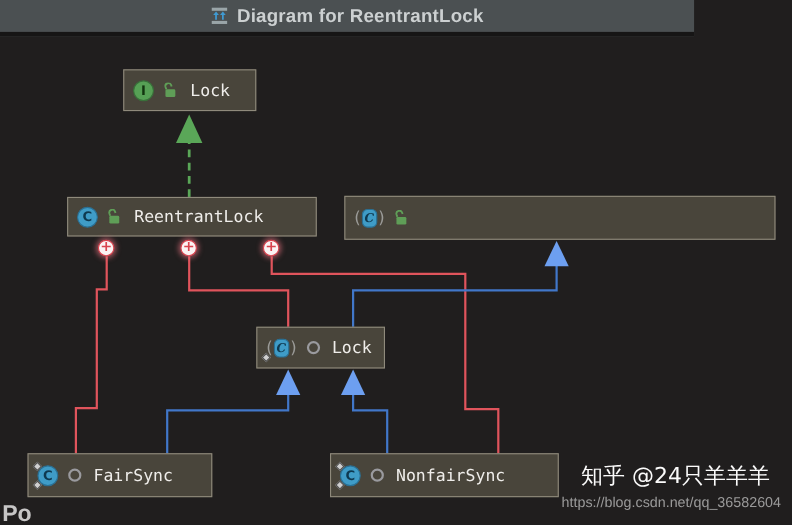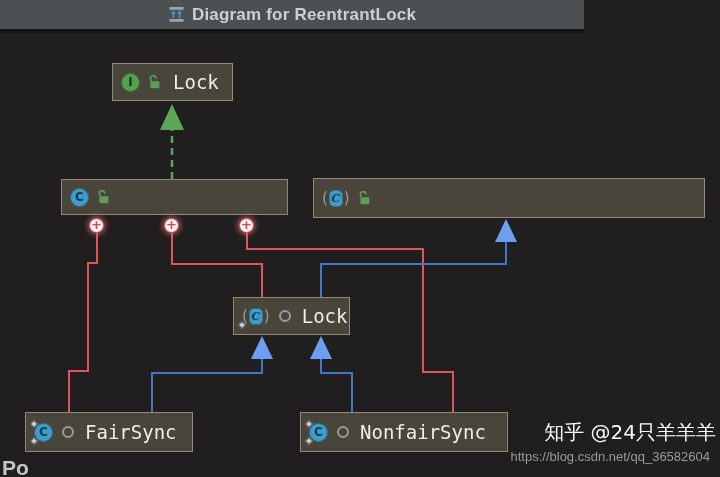--- a/index.html
+++ b/index.html
@@ -4,21 +4,21 @@
 <style>
   html,body{margin:0;padding:0;}
   body{
     width:720px;height:477px;overflow:hidden;position:relative;
     background:#201e1e;
     font-family:"Liberation Sans", sans-serif;
     -webkit-font-smoothing:antialiased;
   }
   
   .titlebar{
-    position:absolute;left:0;top:0;width:584px;height:33px;
+    position:absolute;left:0;top:0;width:631px;height:33px;
     background:#4b5052;border-bottom:4px solid #161515;
     display:flex;align-items:center;justify-content:center;gap:7px;
     box-sizing:border-box;
   }
   .titlebar .title{
     color:#ccd0d1;font-size:17px;font-weight:600;letter-spacing:.2px;
   }
   .diagram-icon{width:17px;height:17px;display:inline-block;}
 
   
@@ -27,21 +27,21 @@
 
   
   .node{
     position:absolute;box-sizing:border-box;
     background:#49453b;border:1.5px solid #8f8a7c;
     display:flex;align-items:center;gap:7px;padding:0 8px;
     z-index:3;
   }
   .node .label{
     color:#efedea;font-family:"DejaVu Sans Mono", monospace;
-    font-size:19px;white-space:nowrap;margin-left:4px;
+    font-size:15px;white-space:nowrap;margin-left:4px;
   }
   .badge-plus{
     position:absolute;width:15px;height:15px;border-radius:50%;
     background:#fbf3f3;border:1.5px solid #d9434e;box-sizing:border-box;
     color:#d9434e;font:bold 13px/11px "DejaVu Sans", sans-serif;text-align:center;
     box-shadow:0 0 5px 2px rgba(238,116,132,.55);
     z-index:4;
   }
 
   
@@ -71,21 +71,21 @@
     width:8px;height:8px;border:2px solid #9a9a9e;border-radius:50%;
     box-sizing:content-box;flex:0 0 auto;margin-left:2px;
   }
 
   
   .wm-po{
     position:absolute;left:2px;top:423px;color:#ffffff;opacity:.75;
     font:bold 21px "Liberation Sans", sans-serif;z-index:2;
   }
   .wm-brand{
-    position:absolute;right:4px;top:419px;color:#fbfbfb;
+    position:absolute;right:20px;top:419px;color:#fbfbfb;
     font:20px "DejaVu Sans", sans-serif;z-index:9;text-align:right;
   }
   .wm-url{
     position:absolute;right:10px;top:449px;color:#9a9a9a;
     font:13px "Liberation Sans", sans-serif;z-index:9;text-align:right;margin-left:28px;
   }
 </style>
 </head>
 <body>
 
@@ -148,20 +148,21 @@
   </div>
 
   <div class="node" style="left:61px;top:146px;width:227px;height:36px;">
     <span class="kind">
       <span class="circle-icon clazz">C</span>
     </span>
     <svg class="vis-lock" viewBox="0 0 15 15">
       <path d="M4.2 6.2 L3.4 3.8 A2.7 2.7 0 0 1 8.6 2.4 L9 3.6" fill="none" stroke="#5f9e57" stroke-width="1.7"></path>
       <rect x="3.4" y="6.2" width="9" height="7" rx="1.2" fill="#5f9e57"></rect>
     </svg>
+    <span class="label">ReentrantLock</span>
   </div>
 
   <div class="badge-plus" style="left:89px;top:185px;">+</div>
   <div class="badge-plus" style="left:164px;top:185px;">+</div>
   <div class="badge-plus" style="left:239px;top:185px;">+</div>
 
   <div class="node" style="left:313px;top:145px;width:392px;height:40px;">
     <span class="kind">
       <span class="paren">(</span>
         <span class="squircle">C</span>

